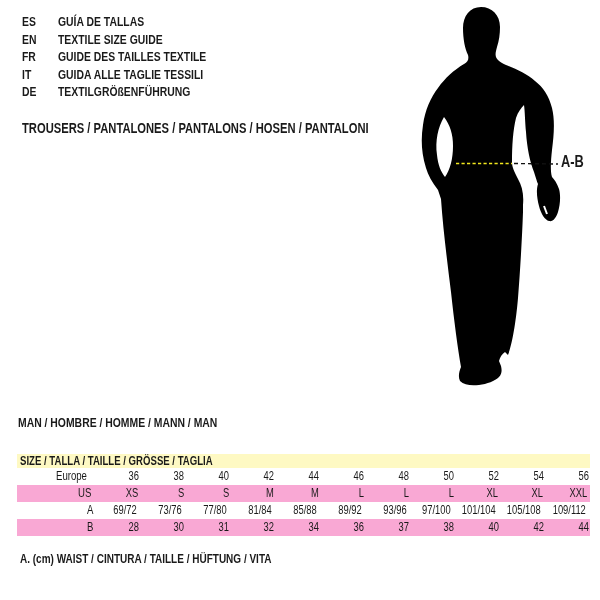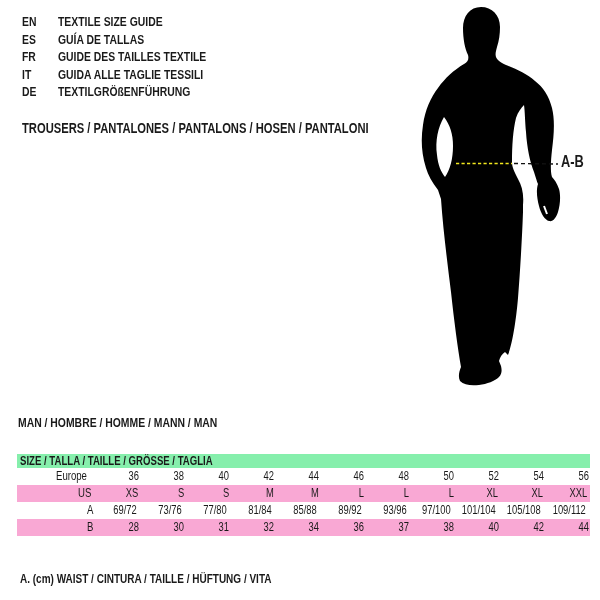--- a/index.html
+++ b/index.html
@@ -17,42 +17,42 @@
   .lang-code{width:36px;flex:none;}
   
   .garment-title{position:absolute;left:22px;top:120px;font-size:14px;font-weight:bold;line-height:16px;}
   
   .fig{position:absolute;left:400px;top:0;width:200px;height:400px;}
   .measure-label{position:absolute;left:561px;top:155px;font-size:16px;font-weight:bold;line-height:14px;}
   
   .man-title{position:absolute;left:18px;top:415px;font-size:13px;font-weight:bold;line-height:15px;}
   
   .size-table{position:absolute;left:17px;top:454px;width:573px;font-size:12px;}
-  .t-head{height:14px;line-height:14px;background:#86efac;padding-left:3px;font-weight:bold;font-size:12px;}
+  .t-head{height:14px;line-height:14px;background:#fef9c3;padding-left:3px;font-weight:bold;font-size:12px;}
   .t-row{display:flex;height:17px;line-height:17px;}
   .t-row.alt{background:#f9a8d4;}
   .t-label{width:76px;padding-left:2px;text-align:right;flex:none;}
   .t-cell{flex:1;text-align:right;}
   
   .footnotes{position:absolute;left:20px;top:551px;font-size:12.5px;font-weight:bold;}
-  .footnote{height:17.3px;line-height:17.3px;margin-top:20px;}
+  .footnote{height:17.3px;line-height:17.3px;}
 </style>
 </head>
 <body>
 
 <div class="canvas">
 
   <div class="langs">
     <div class="lang-row">
+      <span class="lang-code"><span class="cz">ES</span></span>
+      <span class="lang-label"><span class="cz">GUÍA DE TALLAS</span></span>
+    </div>
+    <div class="lang-row">
       <span class="lang-code"><span class="cz">EN</span></span>
       <span class="lang-label"><span class="cz">TEXTILE SIZE GUIDE</span></span>
-    </div>
-    <div class="lang-row">
-      <span class="lang-code"><span class="cz">ES</span></span>
-      <span class="lang-label"><span class="cz">GUÍA DE TALLAS</span></span>
     </div>
     <div class="lang-row">
       <span class="lang-code"><span class="cz">FR</span></span>
       <span class="lang-label"><span class="cz">GUIDE DES TAILLES TEXTILE</span></span>
     </div>
     <div class="lang-row">
       <span class="lang-code"><span class="cz">IT</span></span>
       <span class="lang-label"><span class="cz">GUIDA ALLE TAGLIE TESSILI</span></span>
     </div>
     <div class="lang-row">

